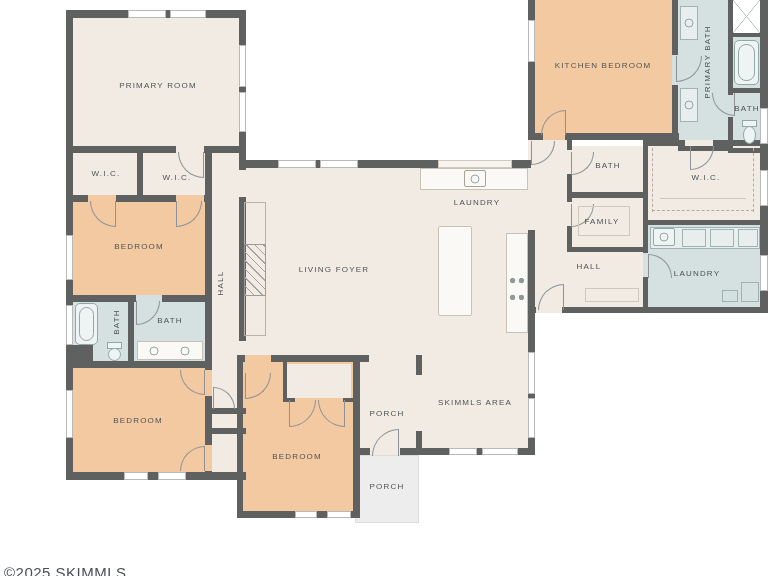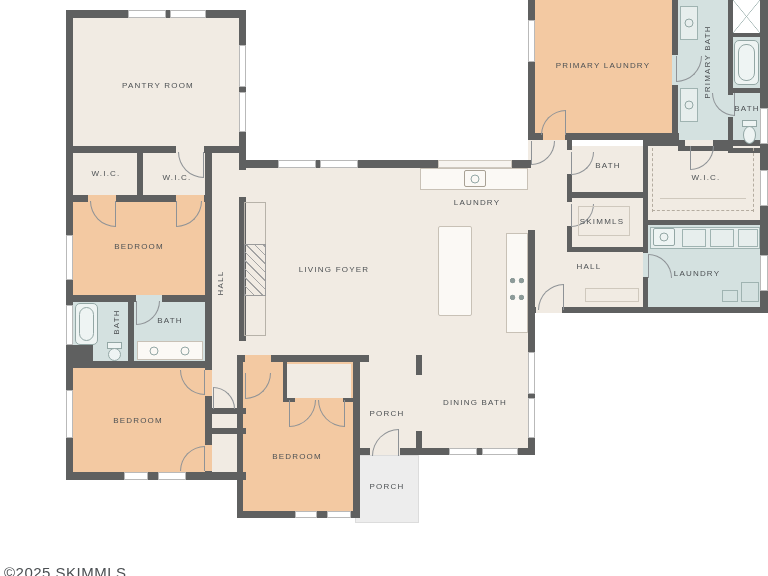--- a/index.html
+++ b/index.html
@@ -212,37 +212,37 @@
   <i class="ctr sinkc" style="left:680px;top:88px;width:18px;height:34px;background:#e7eeed;border-color:#9fb3b1"></i>
   <i class="fix tub" style="left:734px;top:40px;width:25px;height:45px"></i>
   <i class="wc" style="left:741px;top:120px;width:17px;height:24px"></i>
   <i class="oln" style="left:578px;top:206px;width:52px;height:30px"></i>
   <i class="oln" style="left:585px;top:288px;width:54px;height:14px"></i>
   <i class="dash-v" style="left:652px;top:148px;width:1px;height:64px"></i>
   <i class="dash-v" style="left:753px;top:148px;width:1px;height:64px"></i>
   <i class="dash-h" style="left:652px;top:210px;width:102px;height:1px"></i>
   <i class="oln" style="left:660px;top:198px;width:86px;height:1px;border-width:1px 0 0 0"></i>
 
-  <b class="lbl" style="left:158px;top:86px">PANTRY ROOM</b>
+  <b class="lbl" style="left:158px;top:86px">PRIMARY ROOM</b>
   <b class="lbl" style="left:106px;top:174px">W.I.C.</b>
   <b class="lbl" style="left:177px;top:178px">W.I.C.</b>
   <b class="lbl" style="left:139px;top:247px">BEDROOM</b>
   <b class="lbl v" style="left:117px;top:322px">BATH</b>
   <b class="lbl" style="left:170px;top:321px">BATH</b>
   <b class="lbl v" style="left:221px;top:283px">HALL</b>
   <b class="lbl" style="left:138px;top:421px">BEDROOM</b>
   <b class="lbl" style="left:334px;top:270px">LIVING FOYER</b>
   <b class="lbl" style="left:477px;top:203px">LAUNDRY</b>
   <b class="lbl" style="left:297px;top:457px">BEDROOM</b>
   <b class="lbl" style="left:387px;top:414px">PORCH</b>
-  <b class="lbl" style="left:475px;top:403px">DINING BATH</b>
+  <b class="lbl" style="left:475px;top:403px">SKIMMLS AREA</b>
   <b class="lbl" style="left:387px;top:487px">PORCH</b>
-  <b class="lbl" style="left:603px;top:66px">PRIMARY LAUNDRY</b>
+  <b class="lbl" style="left:603px;top:66px">KITCHEN BEDROOM</b>
   <b class="lbl v" style="left:708px;top:62px">PRIMARY BATH</b>
   <b class="lbl" style="left:747px;top:109px">BATH</b>
   <b class="lbl" style="left:608px;top:166px">BATH</b>
   <b class="lbl" style="left:706px;top:178px">W.I.C.</b>
-  <b class="lbl" style="left:602px;top:222px">SKIMMLS</b>
+  <b class="lbl" style="left:602px;top:222px">FAMILY</b>
   <b class="lbl" style="left:589px;top:267px">HALL</b>
   <b class="lbl" style="left:697px;top:274px">LAUNDRY</b>
 
   <u class="wm" style="left:4px;top:564px">©2025 SKIMMLS</u>
 </div>
 
 </body></html>

